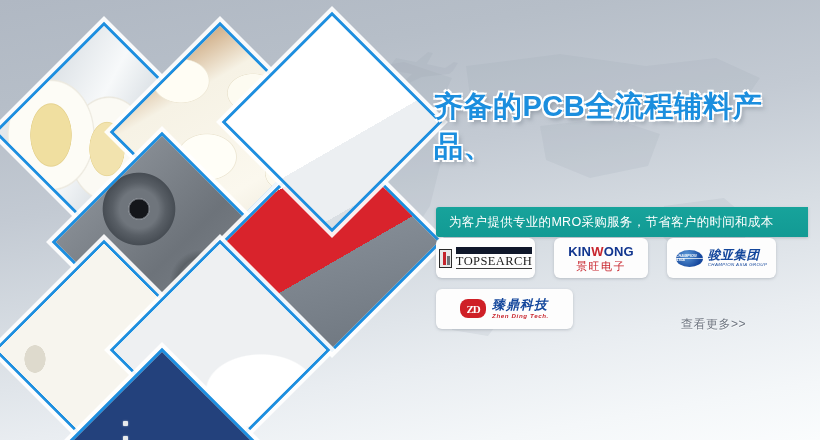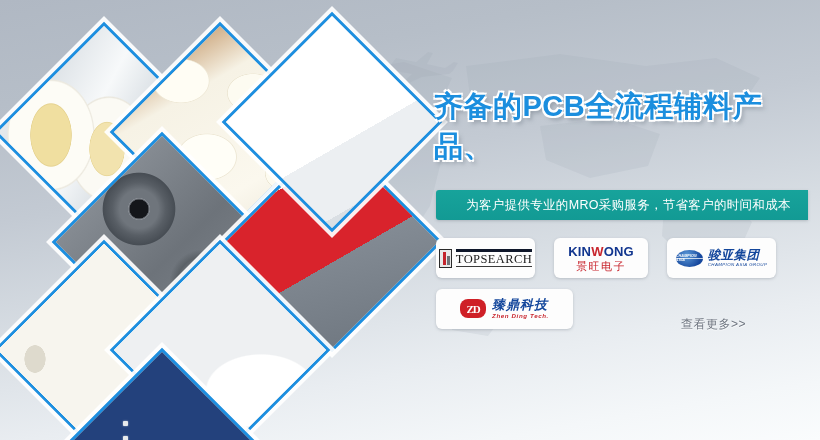--- a/index.html
+++ b/index.html
@@ -102,26 +102,25 @@
     position:absolute;left:6px;top:86px;width:386px;
     font-size:29px;font-weight:bold;line-height:40px;
     color:#1b8ede;letter-spacing:.5px;
     text-shadow:
       -1.6px -1.6px 0 #ffffff, 1.6px -1.6px 0 #ffffff,
       -1.6px 1.6px 0 #ffffff, 1.6px 1.6px 0 #ffffff,
       0 0 3px #ffffff, 3px 4px 4px rgba(110,120,132,.55);
   }
   .headline .l2{display:block;}
   .subbar{
-    position:absolute;left:8px;top:190px;width:372px;height:30px;
+    position:absolute;left:8px;top:207px;width:372px;height:30px;
     background:linear-gradient(180deg,#17a39b 0%,#129a94 100%);
     border-radius:3px 0 0 3px;
     display:flex;align-items:center;
     box-shadow:0 1px 3px rgba(90,100,110,.3);
-    justify-content:center;
   }
   .subbar span{
     color:#ffffff;font-size:12.5px;letter-spacing:.3px;padding-left:13px;white-space:nowrap;
   }
   .logos{position:absolute;left:8px;top:238px;width:384px;}
   .logo-row{display:flex;}
   .logo-row.r1{gap:19px;}
   .logo-row.r2{margin-top:11px;}
   .logobox{
     background:#fdfdfd;border-radius:6px;
@@ -141,21 +140,21 @@
   }
   .ts .mark::before{
     content:"";position:absolute;left:3px;top:2px;width:3px;height:13px;background:#c4242c;
   }
   .ts .mark::after{
     content:"";position:absolute;left:7.5px;top:6px;width:3px;height:9px;background:#6f7276;
   }
   .ts .wd{
     font-family:"Liberation Serif","DejaVu Serif",serif;
     font-size:12.5px;color:#1c1c1c;letter-spacing:.4px;
-    border-top:3px solid #0f172a;border-bottom:1px solid #3a3a3a;
+    border-top:7px solid #0f172a;border-bottom:1px solid #3a3a3a;
     padding:1px 0;line-height:12px;
   }
   
   .kw{text-align:center;line-height:1;}
   .kw .en{font-size:13px;font-weight:bold;color:#12368f;letter-spacing:.2px;}
   .kw .en b{color:#c8262e;font-weight:bold;}
   .kw .cn{font-size:11px;color:#c8262e;letter-spacing:1.4px;margin-top:3px;}
   
   .ca{display:flex;align-items:center;gap:5px;font-style:italic;}
   .ca .globe{

